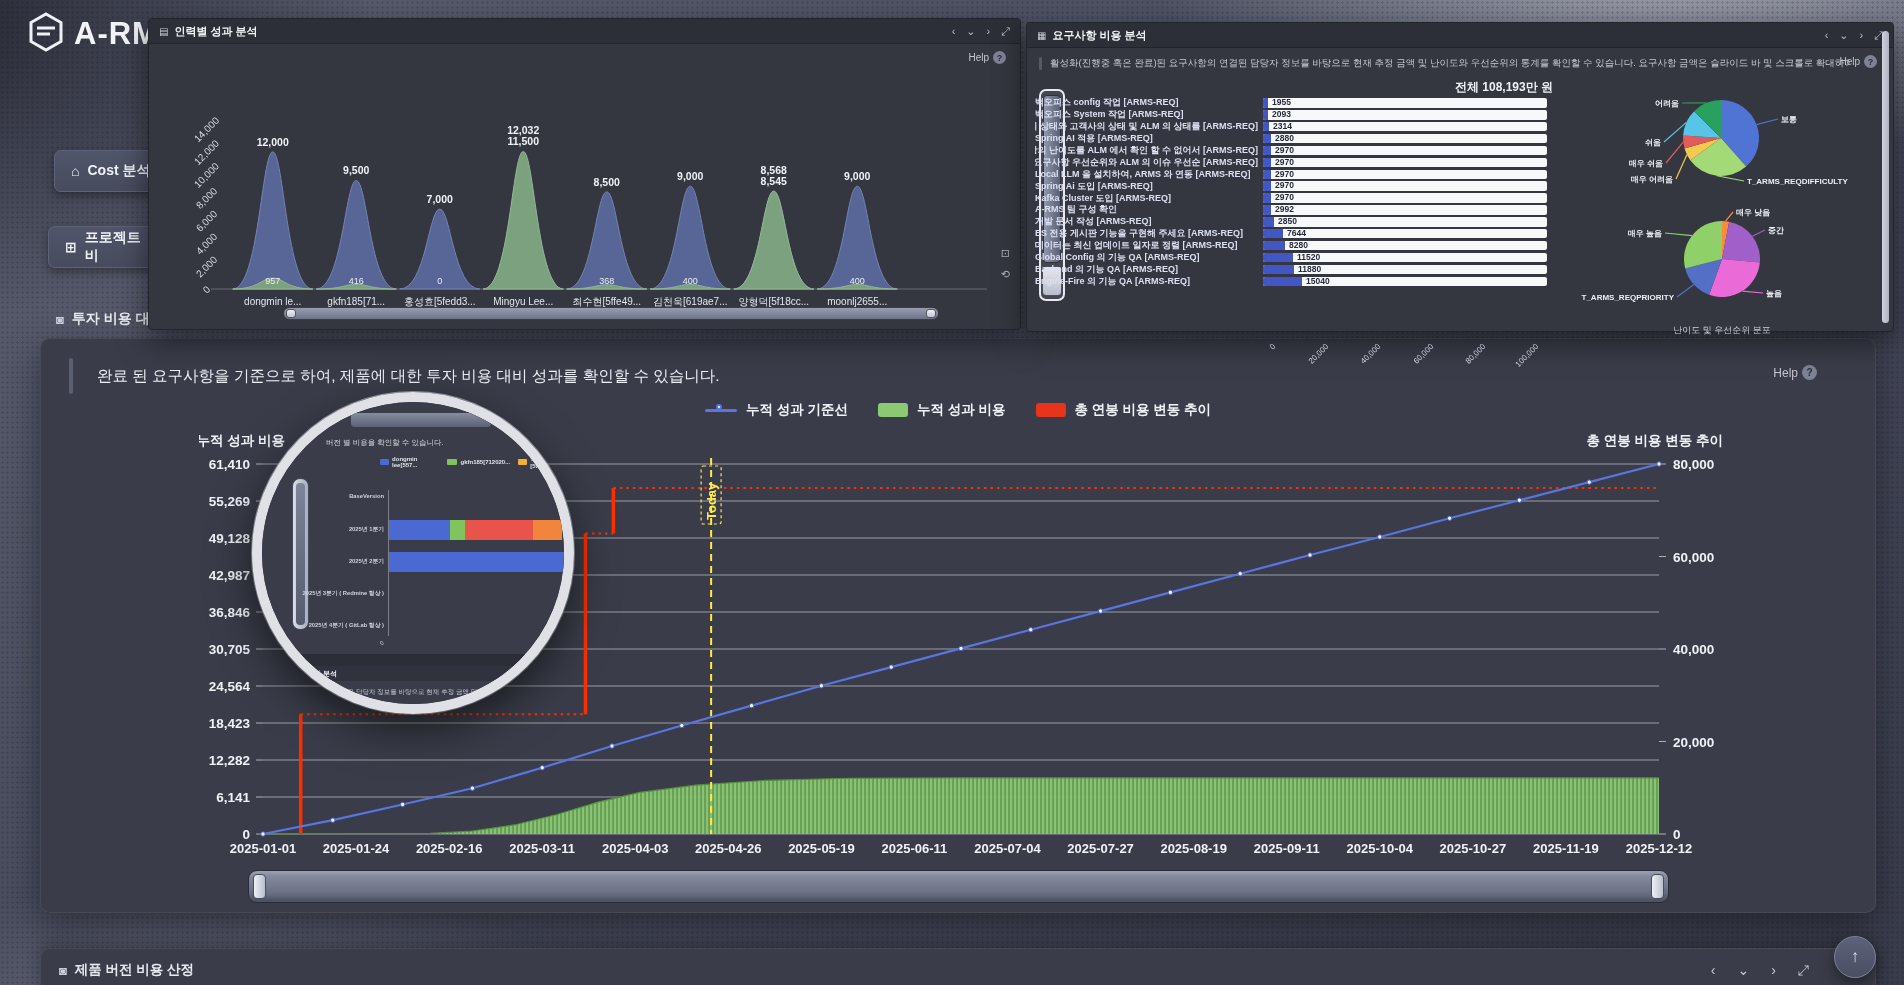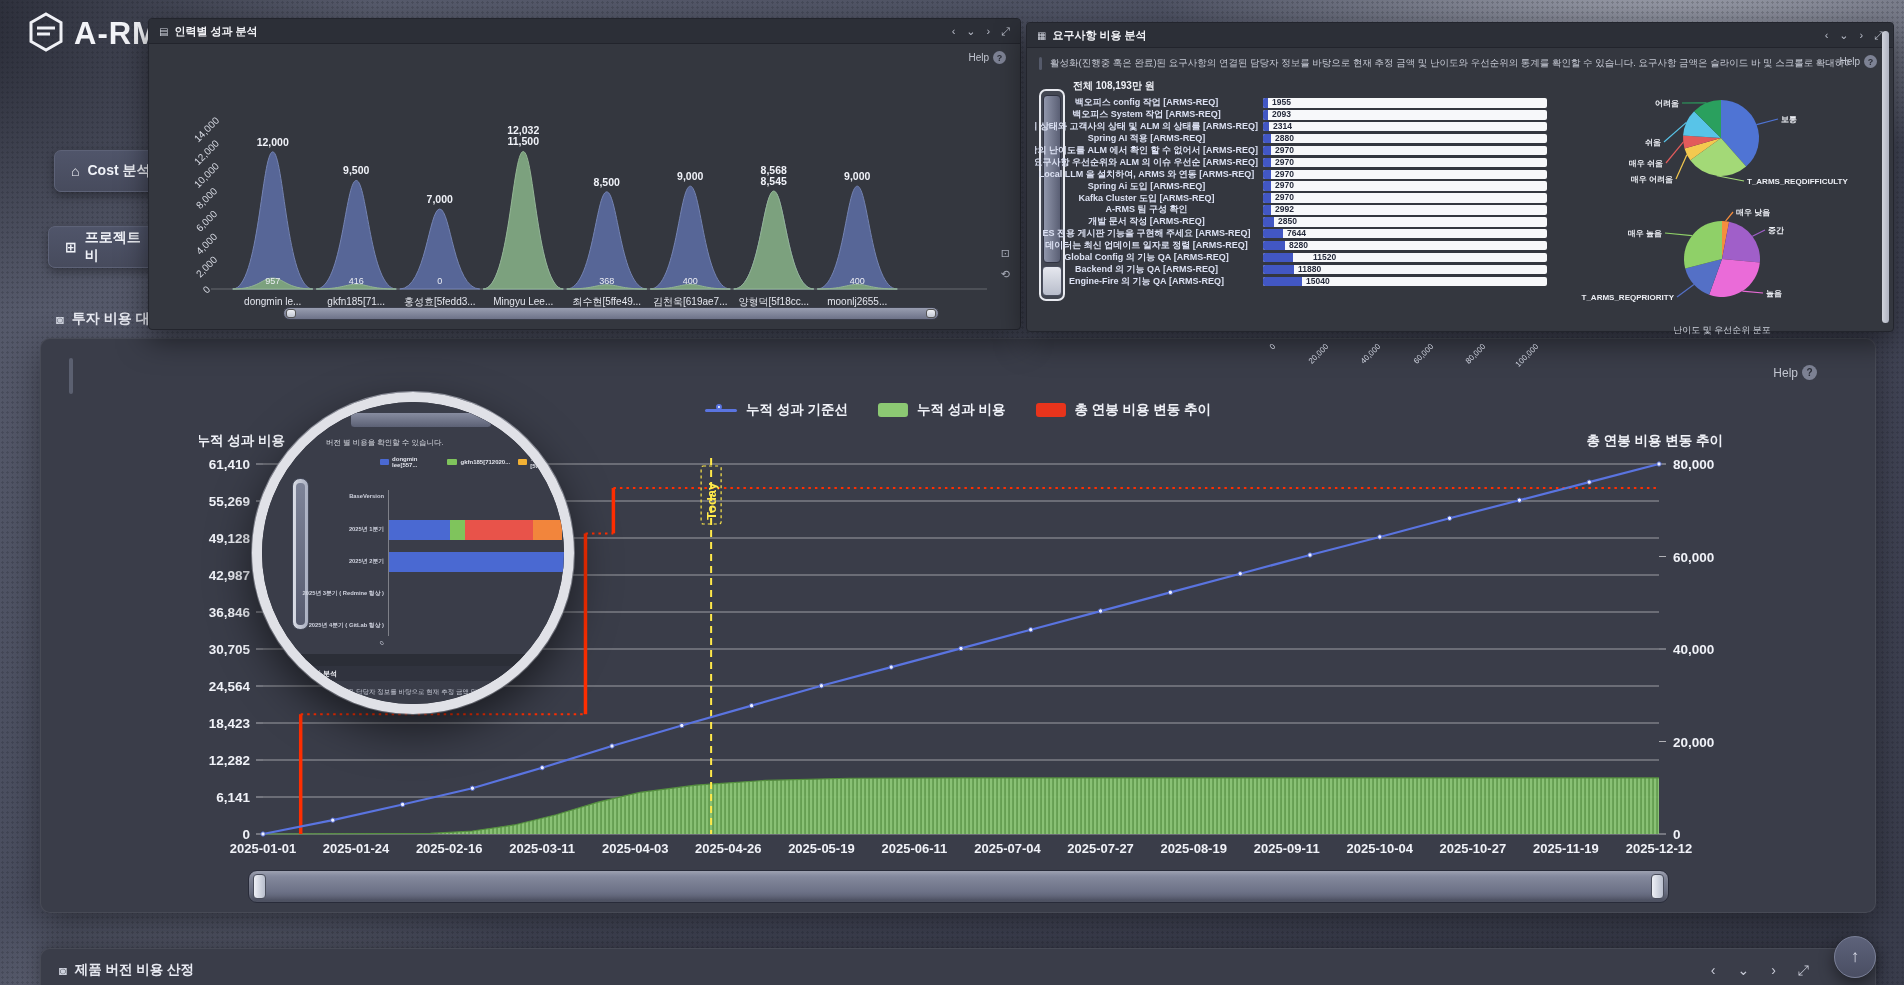--- a/index.html
+++ b/index.html
@@ -56,24 +56,24 @@
 
   
   #panel-req{ left:1026px; top:22px; width:868px; height:310px; }
   #panel-req .p-sub .txt{ font-size:9.5px; white-space:nowrap; overflow:hidden; max-width:800px; }
   .vslider{ left:12px; top:66px; width:26px; height:212px; border:2px solid #e8eaf0; border-radius:7px;
     background:rgba(90,95,112,.4); cursor:pointer; }
   .vslider .thumb{ position:absolute; left:2px; top:4px; width:18px; height:168px; border-radius:4px;
     background:linear-gradient(90deg,#9096ab,#5a5f74); border:1px solid #2e3140; }
   .vslider .cap{ position:absolute; left:1px; bottom:3px; width:20px; height:30px; border-radius:4px;
     background:linear-gradient(#e6e8ef,#b8bdcb); border:1px solid #4a4e5e; }
-  .req-total{ left:46px; top:56px; width:480px; text-align:left; font-size:10px; font-weight:700; color:#eef0f6; }
+  .req-total{ left:46px; top:56px; width:480px; text-align:right; font-size:12px; font-weight:700; color:#eef0f6; }
   #req-rows{ left:8px; top:74px; width:524px; }
   .req-row{ display:flex; align-items:center; height:11.9px; }
-  .req-label{ width:228px; text-align:center; font-size:9px; font-weight:700; color:#dbe0f2;
+  .req-label{ width:228px; text-align:left; font-size:9px; font-weight:700; color:#dbe0f2;
     white-space:nowrap; overflow:hidden; direction:rtl; padding-right:5px; }
   .req-track{ position:relative; width:284px; height:9.5px; background:#f7f8fa; border-radius:2px; }
   .req-fill{ position:absolute; left:0; top:0; height:100%; background:#4257c4; border-radius:2px 0 0 2px; }
   .req-val{ position:absolute; top:0; font-size:8.5px; font-weight:700; color:#262b3c; line-height:9.5px; }
   #req-ticks span{ position:absolute; font-size:8px; color:#ccd0dc; transform:translate(-100%,0) rotate(-45deg);
     transform-origin:100% 0; white-space:nowrap; }
   #pies-svg{ left:548px; top:58px; }
   .req-scroll{ right:4px; top:8px; width:7px; height:292px; border-radius:4px;
     background:linear-gradient(90deg,#d0d3dc,#aeb2c0); cursor:pointer; }
 
@@ -177,20 +177,21 @@
     <span>프로젝트 비</span>
   </div>
 
   <div class="abs section-title">
     <span class="section-ico">◙</span>
     <span>투자 비용 대</span>
   </div>
 
   <div class="abs" id="main-panel">
     <div class="abs desc-bar"></div>
+    <div class="abs desc-text">완료 된 요구사항을 기준으로 하여, 제품에 대한 투자 비용 대비 성과를 확인할 수 있습니다.</div>
     <div class="abs help" id="main-help">
       <span>Help</span>
       <span class="help-badge">?</span>
     </div>
     <div class="abs" id="main-legend">
         <div class="lg-item">
           <span class="lg-line" style="background: rgb(90, 116, 224);">
             <i style="border-color: rgb(90, 116, 224);"></i>
           </span>
           <span>누적 성과 기준선</span>
@@ -547,21 +548,21 @@
           <span class="req-label">[ARMS-REQ] 데이터는 최신 업데이트 일자로 정렬</span>
           <div class="req-track">
             <div class="req-fill" style="width: 22px;"></div>
             <span class="req-val" style="left: 26px;">8280</span>
           </div>
         </div>
         <div class="req-row">
           <span class="req-label">[ARMS-REQ] Global Config 의 기능 QA</span>
           <div class="req-track">
             <div class="req-fill" style="width: 30px;"></div>
-            <span class="req-val" style="left: 50px;">11520</span>
+            <span class="req-val" style="left: 34px;">11520</span>
           </div>
         </div>
         <div class="req-row">
           <span class="req-label">[ARMS-REQ] Backend 의 기능 QA</span>
           <div class="req-track">
             <div class="req-fill" style="width: 31px;"></div>
             <span class="req-val" style="left: 35px;">11880</span>
           </div>
         </div>
         <div class="req-row">

